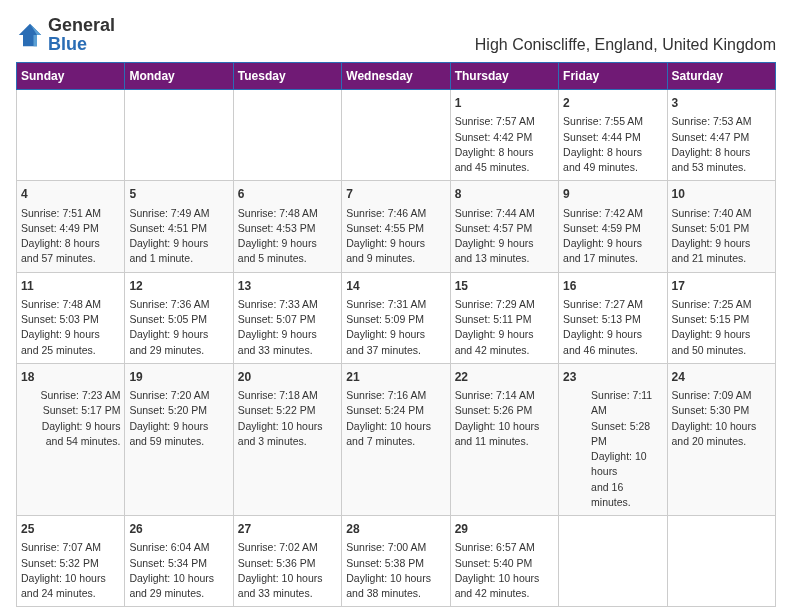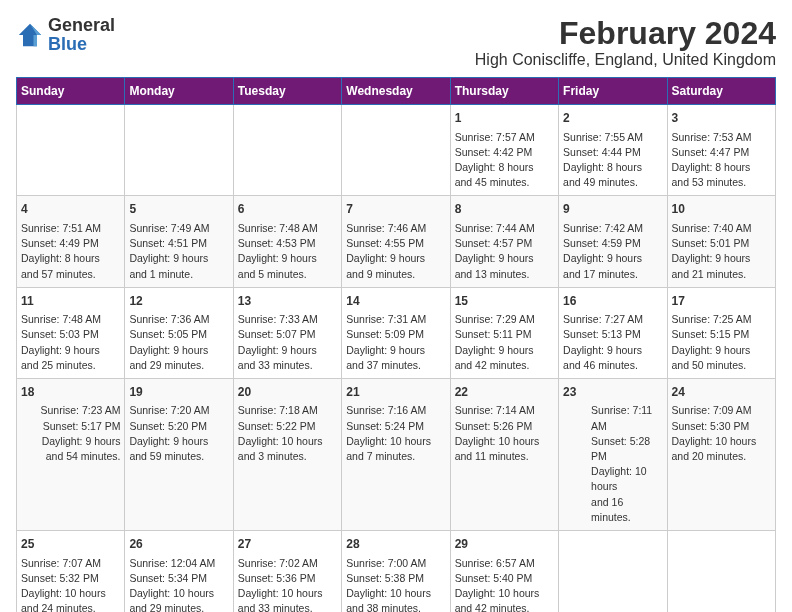--- a/index.html
+++ b/index.html
@@ -5,21 +5,21 @@
     * { box-sizing: border-box; margin: 0; padding: 0; }
     body {
       font-family: Arial, sans-serif;
       background: #fff;
       width: 792px;
       min-height: 612px;
       padding: 16px;
     }
     .header-section {
       display: flex;
-      align-items: flex-start;
+      align-items: flex-end;
       justify-content: space-between;
       margin-bottom: 8px;
       gap: 28px;
     }
     .logo {
       display: flex;
       align-items: center;
       gap: 4px;
     }
     .logo-text-general {
@@ -103,21 +103,20 @@
     <svg class="logo-icon" viewBox="0 0 40 40">
       <polygon points="20,4 36,20 30,20 30,36 10,36 10,20 4,20" fill="#2a6db5"></polygon>
       <polygon points="20,4 36,20 30,20 30,36 25,36 25,20 30,20" fill="#5a9fd4"></polygon>
     </svg>
     <div>
       <span class="logo-text-general">General</span><br>
       <span class="logo-text-blue">Blue</span>
     </div>
   </div>
   <div class="title-section">
-    <h1>February 2024</h1>
     <h2>High Coniscliffe, England, United Kingdom</h2>
   </div>
 </div>
 
 <table class="calendar">
   <thead>
     <tr>
     <th>Sunday</th>
         <th>Monday</th>
         <th>Tuesday</th>
@@ -311,21 +310,21 @@
       <tr>
         <td>
           <span class="day-number">25</span>
           <div class="day-info" style="white-space: pre-line;">Sunrise: 7:07 AM
 Sunset: 5:32 PM
 Daylight: 10 hours
 and 24 minutes.</div>
         </td>
         <td>
           <span class="day-number">26</span>
-          <div class="day-info" style="white-space: pre-line;">Sunrise: 12:04 AM
+          <div class="day-info" style="white-space: pre-line;">Sunrise: 6:04 AM
 Sunset: 5:34 PM
 Daylight: 10 hours
 and 29 minutes.</div>
         </td>
         <td>
           <span class="day-number">27</span>
           <div class="day-info" style="white-space: pre-line;">Sunrise: 7:02 AM
 Sunset: 5:36 PM
 Daylight: 10 hours
 and 33 minutes.</div>

